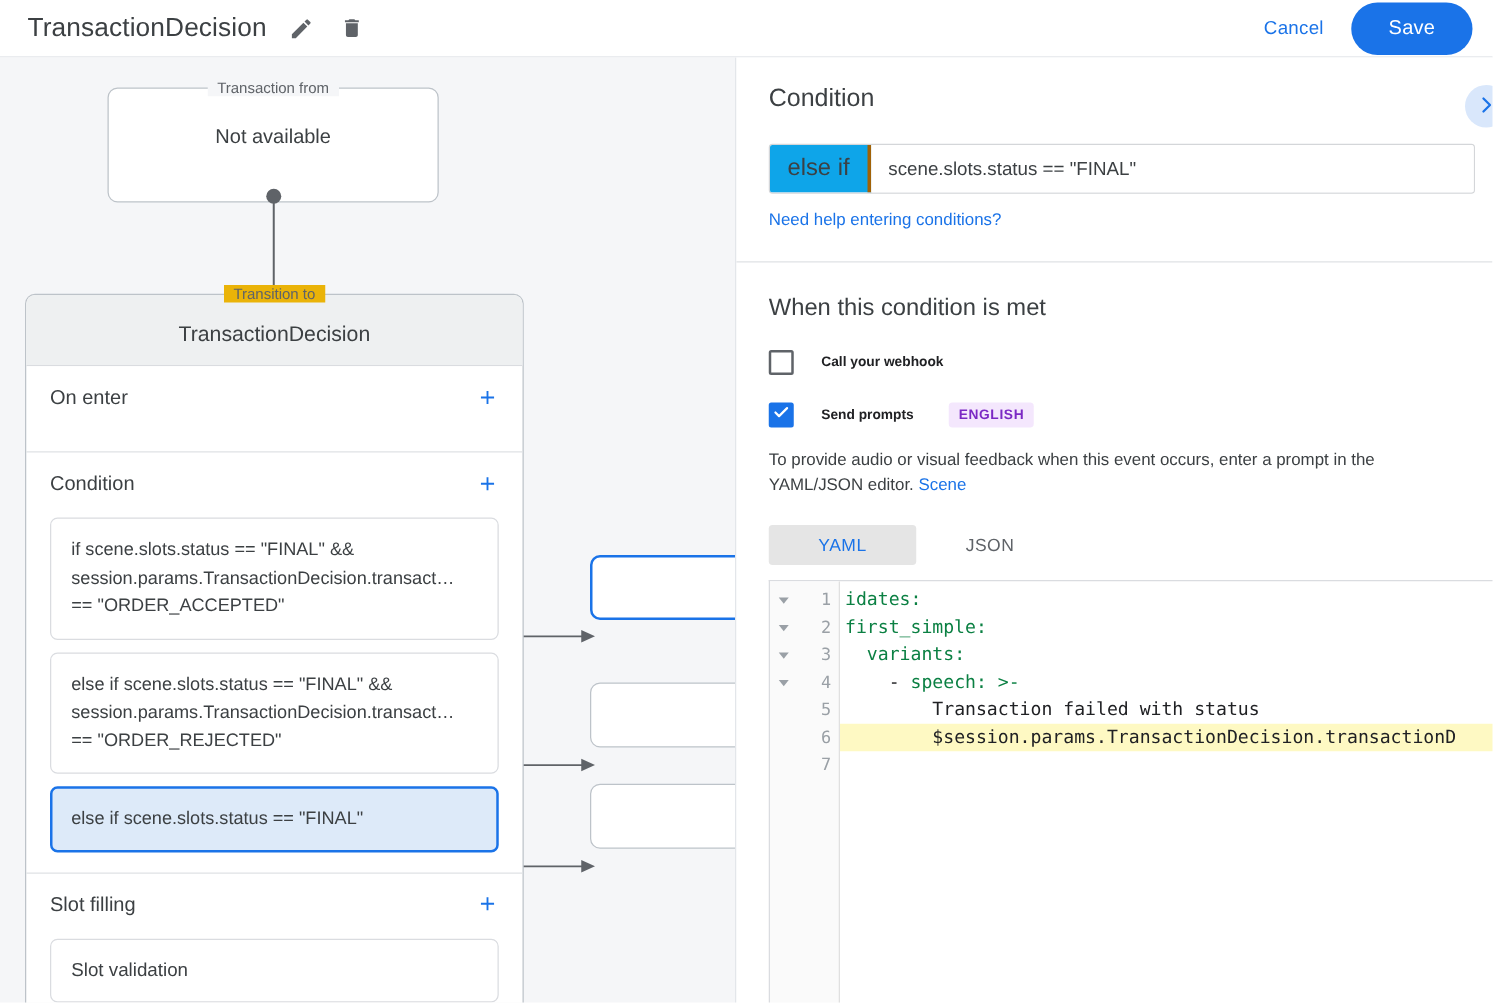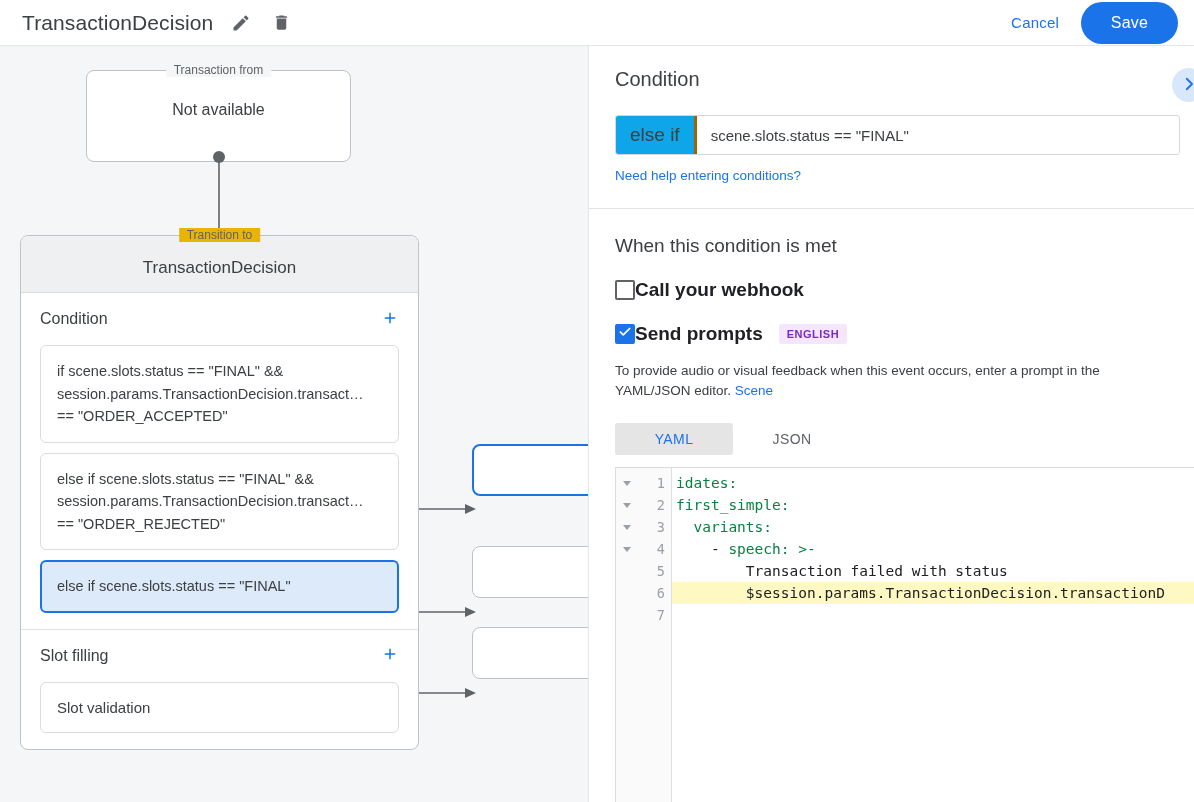--- a/index.html
+++ b/index.html
@@ -318,26 +318,27 @@
     flex: none;
   }
   .checkbox.checked {
     background: #1a73e8;
     border-color: #1a73e8;
     display: flex;
     align-items: center;
     justify-content: center;
   }
   .check-label {
-    font-size: 19px;
+    margin-left: 22px;
+    font-size: 11px;
     color: #202124;
   }
   .check-label.bold { font-weight: bold; }
   #lang-badge {
-    margin-left: 16px;
+    margin-left: 28px;
     background: #f4e7fd;
     color: #7b29c4;
     font-size: 11px;
     font-weight: bold;
     letter-spacing: .5px;
     padding: 4px 8px;
     border-radius: 3px;
     text-align: center;
   }
 
@@ -496,20 +497,32 @@
   <div class="target-box" style="top:500px;"></div>
   <div class="target-box" style="top:581px;"></div>
 
   <div id="scene-card">
     <div class="legend">Transition to</div>
 
     <div id="scene-head">
       <div id="scene-name">TransactionDecision</div>
     </div>
 
+    <div class="section">
+      <div class="section-header">
+        <div class="section-title">On enter</div>
+        <button class="plus-btn">
+          <span>
+            <svg width="18" height="18" viewBox="0 0 24 24" fill="#1a73e8">
+                <path d="M19 13h-6v6h-2v-6H5v-2h6V5h2v6h6v2z"></path>
+              </svg>
+          </span>
+        </button>
+      </div>
+    </div>
 
     <div class="section">
       <div class="section-header">
         <div class="section-title">Condition</div>
         <button class="plus-btn">
           <span>
             <svg width="18" height="18" viewBox="0 0 24 24" fill="#1a73e8">
                 <path d="M19 13h-6v6h-2v-6H5v-2h6V5h2v6h6v2z"></path>
               </svg>
           </span>

